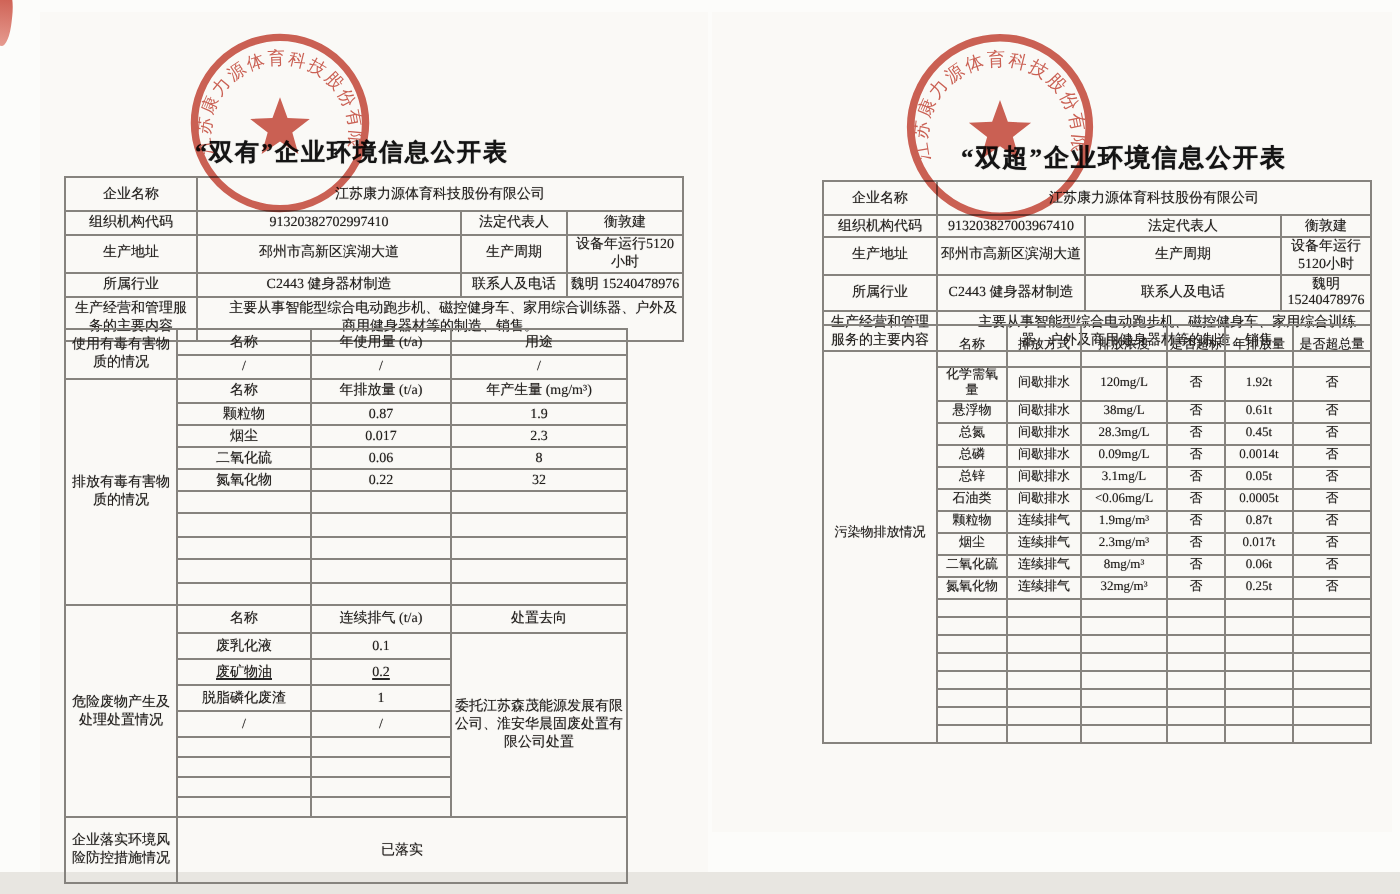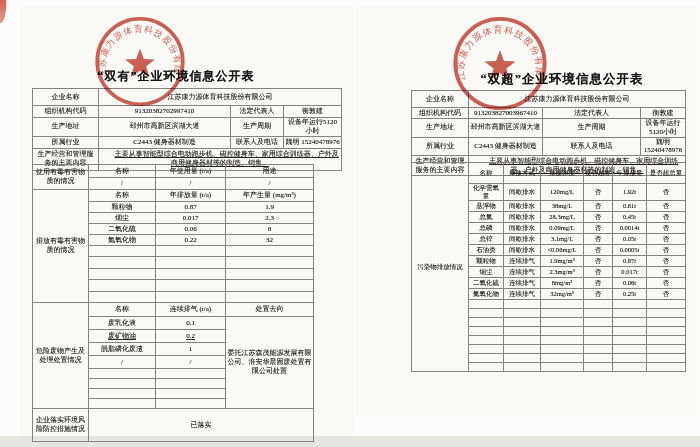--- a/index.html
+++ b/index.html
@@ -11,21 +11,21 @@
                background:linear-gradient(#c23b2c,#e28a7d);opacity:.85;transform:rotate(6deg);}
   .doc-title{position:absolute;font-weight:bold;text-align:center;color:#141414;
              letter-spacing:1px;text-shadow:0 0 .5px rgba(0,0,0,.55);}
   .t-left{left:21px;top:68px;width:310px;font-size:12px;}
   .t-right{left:411px;top:71px;width:302px;font-size:12.5px;}
   table.tbl{position:absolute;border-collapse:collapse;table-layout:fixed;}
   .tbl td,.tbl th{border:1px solid #86837e;font-weight:normal;text-align:center;vertical-align:middle;
         font-size:7px;line-height:1.25;padding:0 1px;overflow:hidden;color:#24211e;
         text-shadow:0 0 .4px rgba(40,40,40,.5);}
   .tbl th.lbl{padding:0 2px;}
-  .biz{text-align:left;text-indent:1.9em;padding:0 4px;line-height:1.5;text-decoration:underline;}
+  .biz{text-align:left;text-indent:1.9em;padding:0 4px;line-height:1.5;}
   .disposal{line-height:1.6;padding:0 7px;}
   .sub-r td,.sub-r th{font-size:6.5px;}
   .seal{position:absolute;opacity:.8;mix-blend-mode:multiply;}.h11{height:11px}.h12{height:12px}.h13{height:17px}.h18{height:18px}.h20{height:20px}.h22{height:22px}
 </style>
 </head>
 <body>
 
 <div class="canvas">
 
   <div class="page" style="left:20px;top:6px;width:334px;height:438px"></div>

